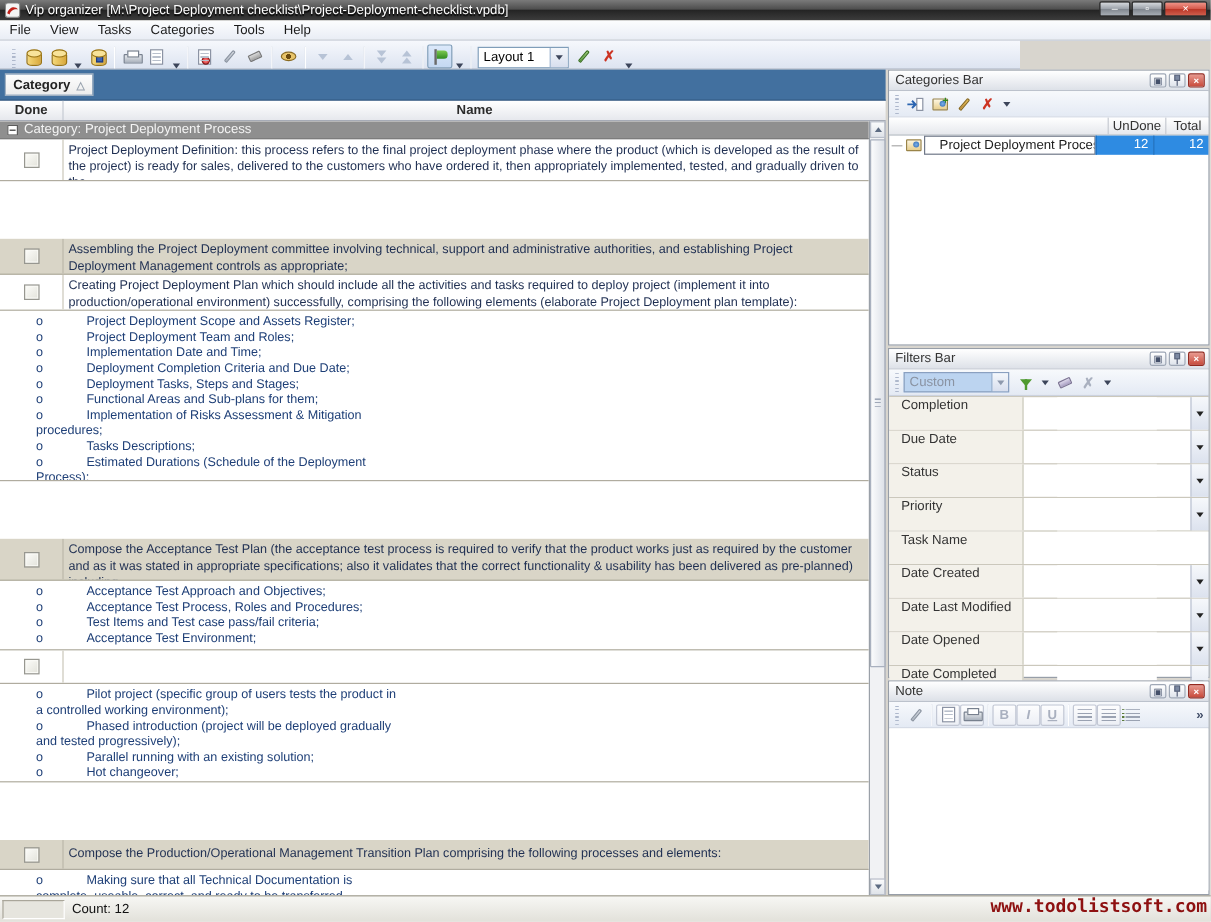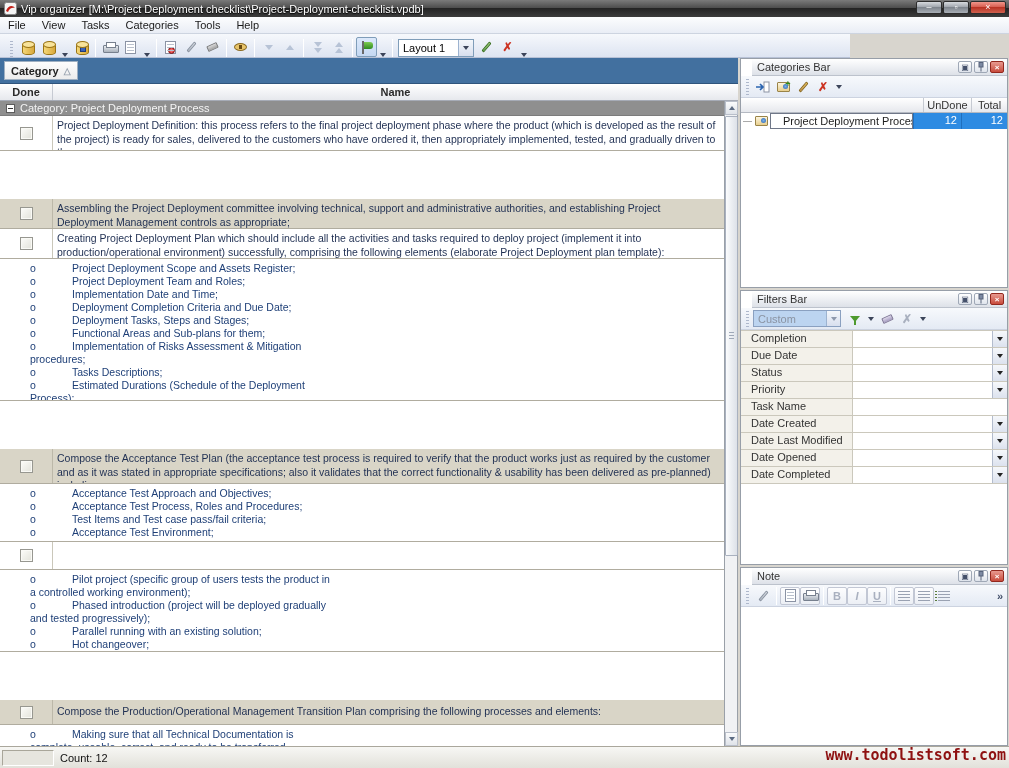--- a/index.html
+++ b/index.html
@@ -78,21 +78,21 @@
   .sbtn .tri { border-left-width:3px; border-right-width:3px; }
   .sbtn .tri.dn { border-top:4px solid #5c6b82; } .sbtn .tri.up { border-bottom:4px solid #5c6b82; }
   .sthumb { position:absolute; left:0; top:15px; width:13px; height:440px;
     background:linear-gradient(90deg,#fbfcfd,#dde1e8); border:1px solid #a9b1bf; border-radius:1px; }
   .sthumb::after { content:""; position:absolute; left:3px; right:3px; top:50%; height:7px; margin-top:-4px;
     background:repeating-linear-gradient(#9fa8b8 0 1px,transparent 1px 3px); }
 
   
   .panel { position:absolute; left:740px; width:268px; background:#fff; border:1px solid #979ea8; }
   .phdr { height:17px; background:linear-gradient(#ffffff,#dde1e8); border-bottom:1px solid #bcc2cc;
-    display:flex; align-items:center; padding:0 3px 0 5px; color:#333;margin-left:11px; }
+    display:flex; align-items:center; padding:0 3px 0 5px; color:#333; }
   .phdr .sp { flex:1; }
   .pbtn { width:14px; height:12px; margin-left:2px; display:flex; align-items:center; justify-content:center;
     border:1px solid #9fa8b6; border-radius:2px; background:linear-gradient(#fff,#dfe4ec); font-size:8px; color:#44506a; }
   .pbtn.close { background:linear-gradient(#e89a90,#c84b3c); border-color:#93281e; color:#fff; font-weight:bold; }
   .ptb { height:22px; background:linear-gradient(#f7f9fc,#e4eaf4); border-bottom:1px solid #ccd3e0;
     display:flex; align-items:center; padding-left:5px; }
   .pib { width:20px; height:18px; display:flex; align-items:center; justify-content:center; border:1px solid transparent; border-radius:2px; position:relative; }
   .pib.boxed { border-color:#c2c7d4; background:linear-gradient(#fdfdfe,#eceff5); }
   .dis { color:#a9b0bf; font-weight:bold; font-size:11px; }
 
@@ -103,21 +103,21 @@
   .cgrid-hdr .cu { width:48px; } .cgrid-hdr .ct { width:36px; }
   .cgrid-row { height:16px; display:flex; align-items:stretch; }
   .treedash { width:12px; position:relative; }
   .treedash::after { content:""; position:absolute; left:2px; top:8px; width:9px; height:1px; background:#aaa; }
   .catname { flex:1; border:1px solid #6f7788; background:#fff; display:flex; align-items:center; padding:0 12px; color:#1c1c1c; white-space:nowrap; overflow:hidden; }
   .bluecell { width:48px; background:#2e8be2; color:#fff; text-align:right; padding:1px 4px 0 0; border-left:1px solid #1f6fbe; }
   .bluecell.t { width:46px; }
 
   
   .fgrid { border-top:1px solid #cbc8bc; }
-  .frow { height:17px; display:flex; border-bottom:1px solid #cbc8bc;gap:28px; }
+  .frow { height:28px; display:flex; border-bottom:1px solid #cbc8bc;gap:28px; }
   .flabel { width:112px; background:#f3f1ea; border-right:1px solid #cbc8bc; padding:1px 0 0 10px; color:#333;
     white-space:nowrap; overflow:hidden; }
   .fval { flex:1; background:#fff; }
   .fdd { width:15px; background:linear-gradient(#f6f8fb,#dce2ee); border-left:1px solid #b3bccd;
     display:flex; align-items:center; justify-content:center; }
   .fdd .caret { margin:0; border-top-color:#222; }
   .fcombo { width:88px; height:17px; border:1px solid #8aa0c0; background:#bcd4f0; display:flex; align-items:center; margin-right:4px; }
   .fcombo .cval { flex:1; padding:0 4px; color:#8a93a2; }
   .fcombo .cbtn { width:14px; height:15px; border-left:1px solid #9db3d0; background:linear-gradient(#f4f7fb,#d8dfee);
     display:flex; align-items:center; justify-content:center; }

